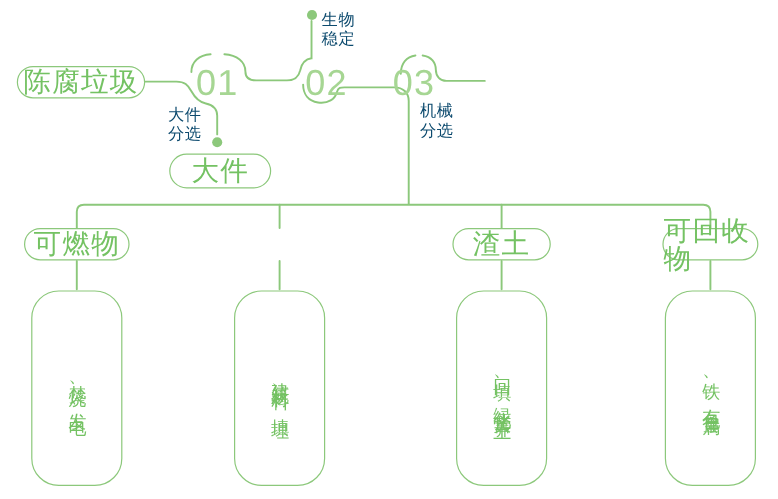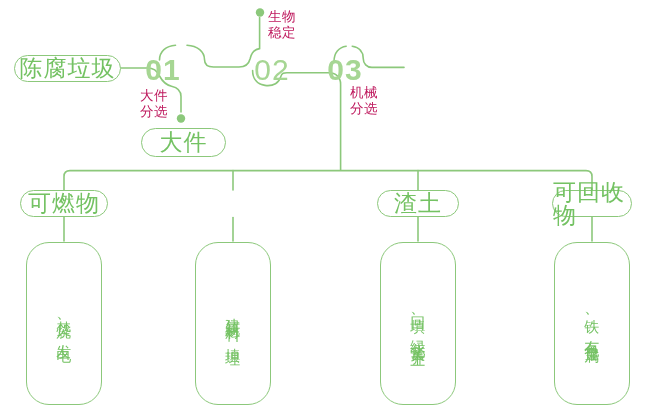--- a/index.html
+++ b/index.html
@@ -16,21 +16,21 @@
     display:flex;align-items:center;justify-content:center;
     color:#74C263;font-size:23px;letter-spacing:1px;line-height:1;
     background:#fff;
   }
   .bignum{
     position:absolute;height:32px;display:flex;align-items:center;justify-content:center;
     color:#A6D693;font-size:30px;font-weight:400;letter-spacing:1px;
     font-family:"Liberation Sans",sans-serif;
   }
   .steplabel{
-    position:absolute;color:#be185d;font-size:13.5px;line-height:16px;
+    position:absolute;color:#0c4a6e;font-size:13.5px;line-height:16px;
     white-space:pre-line;letter-spacing:0.5px;
   }
   .bigbox{
     position:absolute;box-sizing:border-box;top:242px;width:76px;height:163px;
     border:1.6px solid #8CC87B;border-radius:23px;background:#fff;
     display:flex;align-items:center;justify-content:center;
   }
   .vtext{
     writing-mode:vertical-rl;text-orientation:upright;
     color:#74C263;font-size:15px;letter-spacing:3px;line-height:1.15;
@@ -58,23 +58,23 @@
       <path d="M592,217.5 L592,241"></path>
     </g>
     <circle cx="181" cy="118.5" r="4.2" fill="#8CC87B"></circle>
     <circle cx="260" cy="12.5" r="4.2" fill="#8CC87B"></circle>
   </svg>
 
   <div class="pill" style="left:14px;top:55px;width:107px;height:27px;">
     <span>陈腐垃圾</span>
   </div>
 
-  <div class="bignum" style="left:133px;top:54px;width:60px;font-weight:bold;">01</div>
+  <div class="bignum" style="left:151px;top:54px;width:60px;">01</div>
   <div class="bignum" style="left:242px;top:54px;width:60px;">02</div>
-  <div class="bignum" style="left:315px;top:54px;width:60px;font-weight:bold;">03</div>
+  <div class="bignum" style="left:315px;top:54px;width:60px;">03</div>
 
   <div class="steplabel" style="left:140px;top:88px;">大件
 分选</div>
   <div class="steplabel" style="left:268px;top:9px;">生物
 稳定</div>
   <div class="steplabel" style="left:350px;top:85px;text-align:center;">机械
 分选</div>
 
   <div class="pill" style="left:141px;top:128px;width:85px;height:29px;">
     <span>大件</span>

